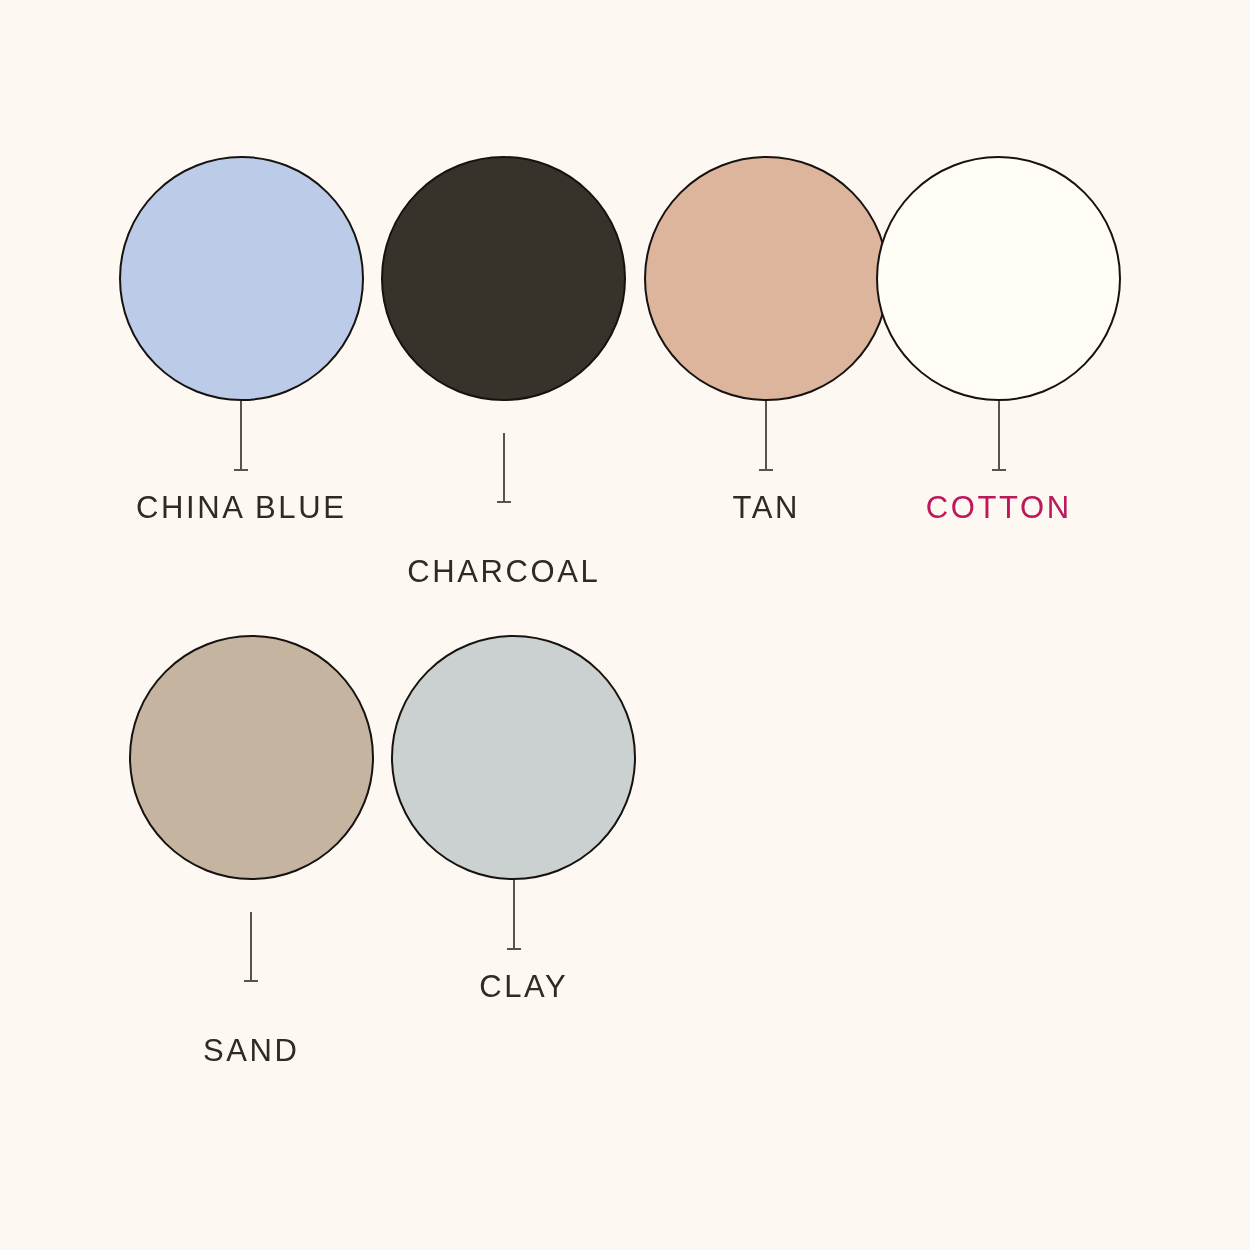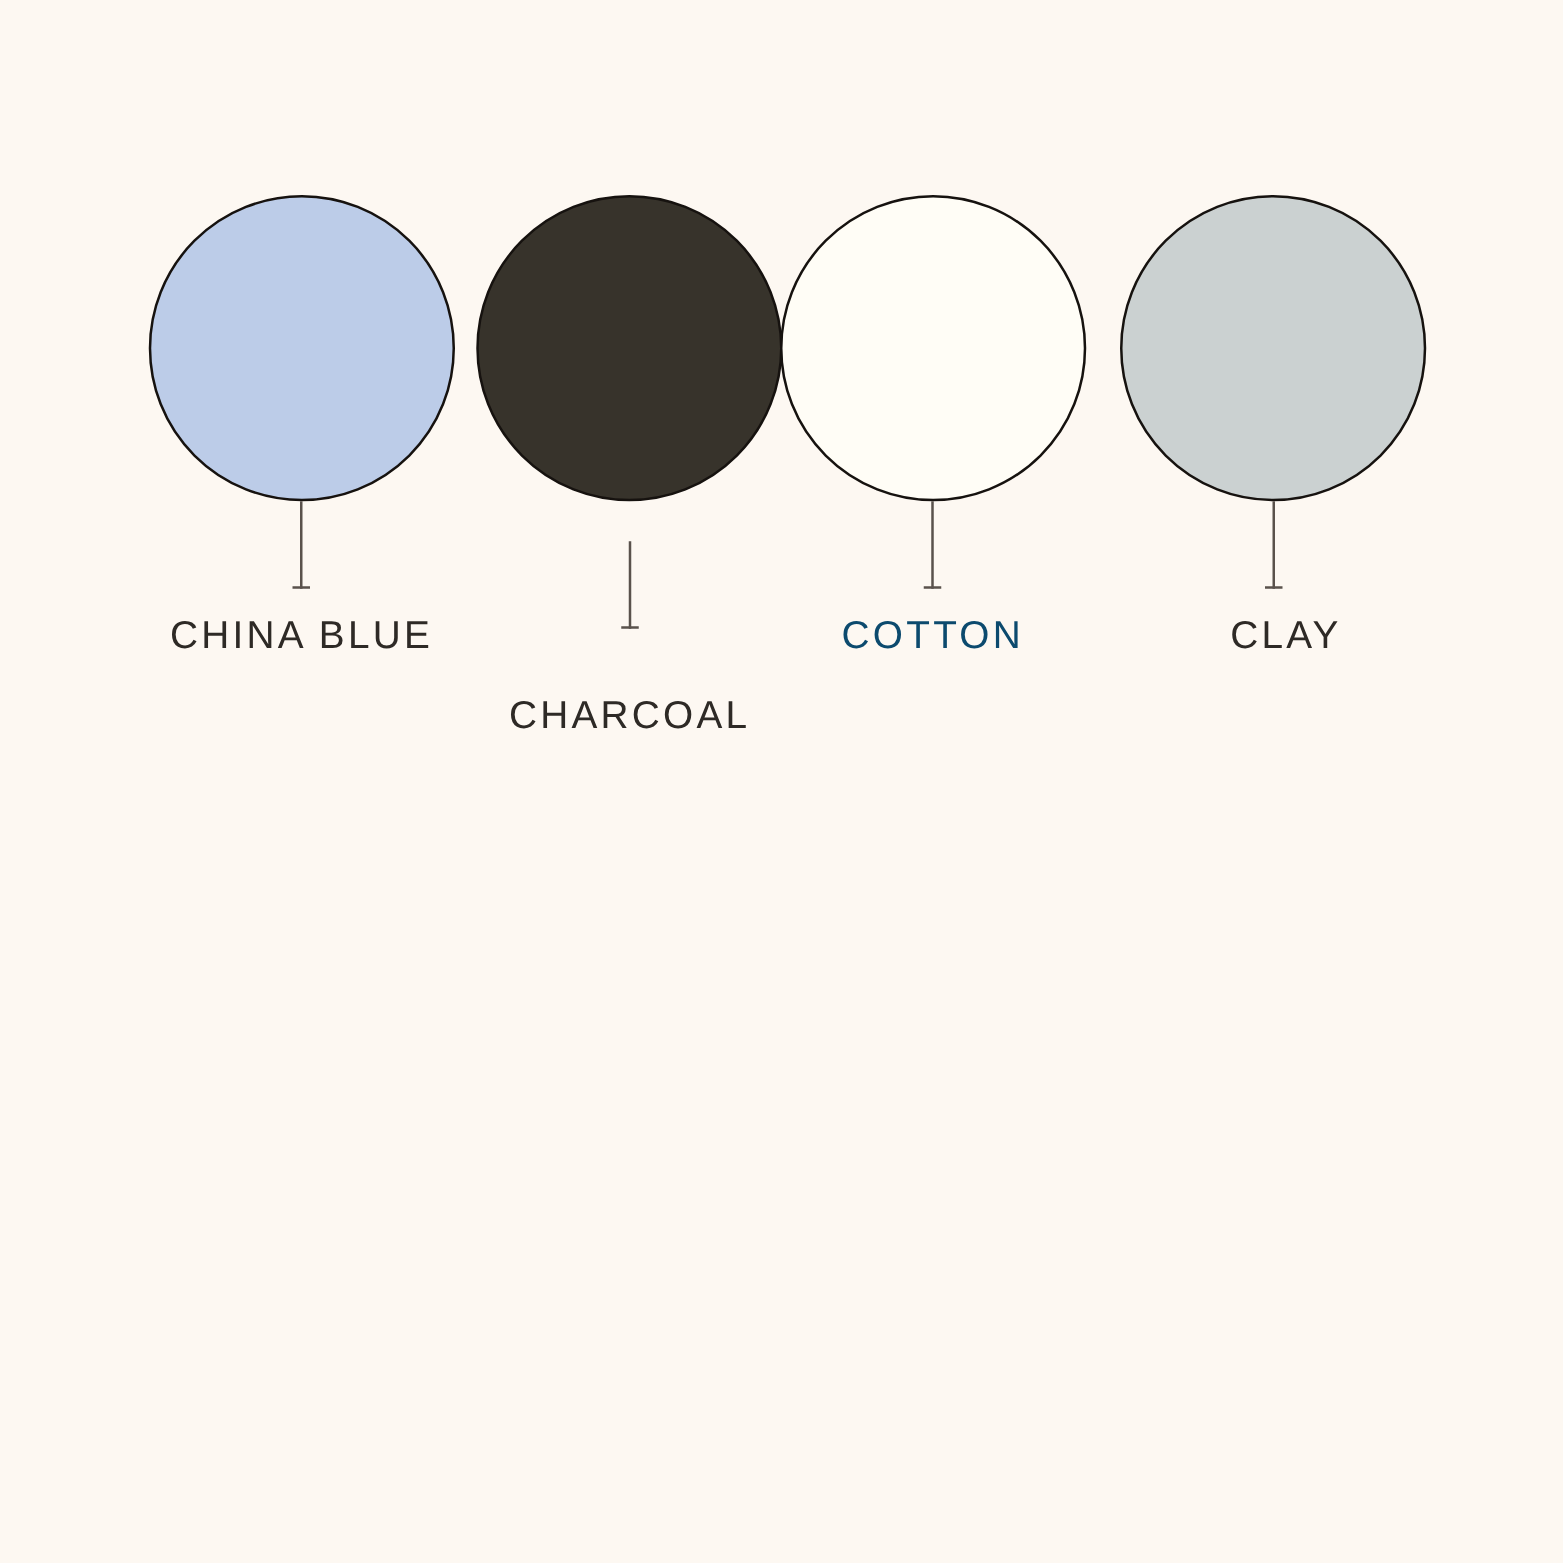--- a/index.html
+++ b/index.html
@@ -113,30 +113,46 @@
 
     <div class="swatch col-1">
       <div class="swatch-circle" style="background-color: rgb(55, 51, 43); border-color: rgb(22, 18, 15);"></div>
       <div class="swatch-connector">
         <div class="stem" style="background-color: rgb(90, 82, 76);"></div>
         <div class="foot" style="background-color: rgb(90, 82, 76);"></div>
       </div>
       <div class="swatch-label" style="color: rgb(46, 42, 38);">CHARCOAL</div>
     </div>
 
+    <div class="swatch col-2">
+      <div class="swatch-circle" style="background-color: rgb(221, 180, 156); border-color: rgb(22, 18, 15);"></div>
+      <div class="swatch-connector">
+        <div class="stem" style="background-color: rgb(90, 82, 76);"></div>
+        <div class="foot" style="background-color: rgb(90, 82, 76);"></div>
+      </div>
+      <div class="swatch-label" style="color: rgb(46, 42, 38);">TAN</div>
+    </div>
 
     <div class="swatch col-0">
       <div class="swatch-circle" style="background-color: rgb(255, 253, 246); border-color: rgb(22, 18, 15);"></div>
       <div class="swatch-connector">
         <div class="stem" style="background-color: rgb(90, 82, 76);"></div>
         <div class="foot" style="background-color: rgb(90, 82, 76);"></div>
       </div>
-      <div class="swatch-label" style="color: #0c4a6e;">COTTON</div>
+      <div class="swatch-label" style="color: #be185d;">COTTON</div>
     </div>
 
+    <div class="swatch col-1">
+      <div class="swatch-circle" style="background-color: rgb(197, 180, 160); border-color: rgb(22, 18, 15);"></div>
+      <div class="swatch-connector">
+        <div class="stem" style="background-color: rgb(90, 82, 76);"></div>
+        <div class="foot" style="background-color: rgb(90, 82, 76);"></div>
+      </div>
+      <div class="swatch-label" style="color: rgb(46, 42, 38);">SAND</div>
+    </div>
 
     <div class="swatch col-2">
       <div class="swatch-circle" style="background-color: rgb(203, 209, 209); border-color: rgb(22, 18, 15);"></div>
       <div class="swatch-connector">
         <div class="stem" style="background-color: rgb(90, 82, 76);"></div>
         <div class="foot" style="background-color: rgb(90, 82, 76);"></div>
       </div>
       <div class="swatch-label" style="color: rgb(46, 42, 38); margin-left: 20px;">CLAY</div>
     </div>
 

